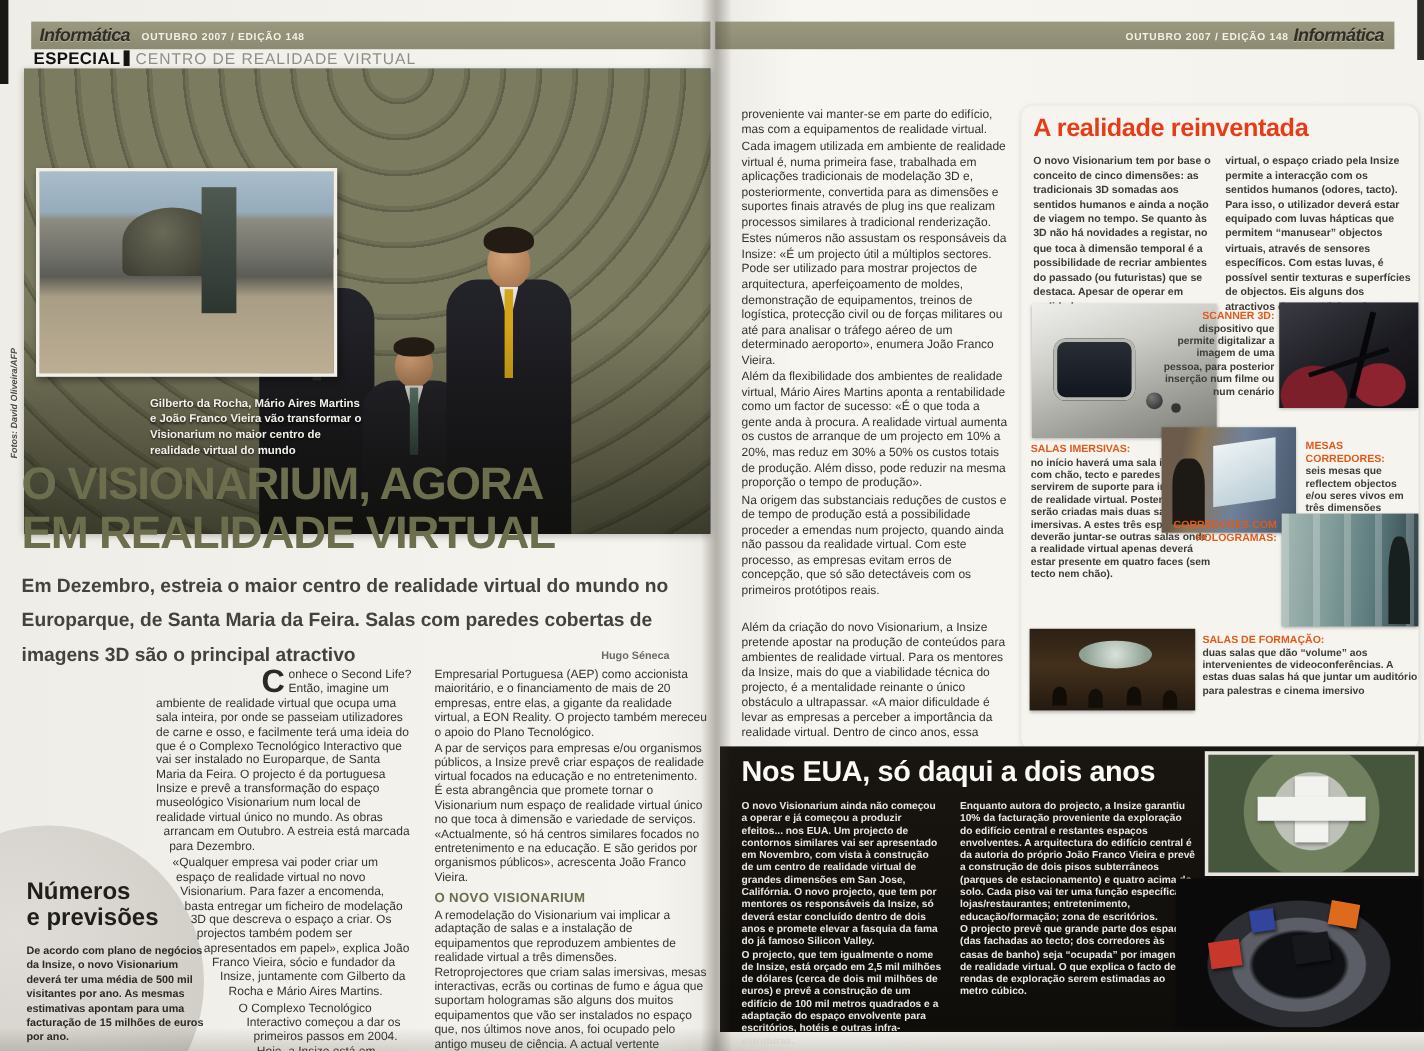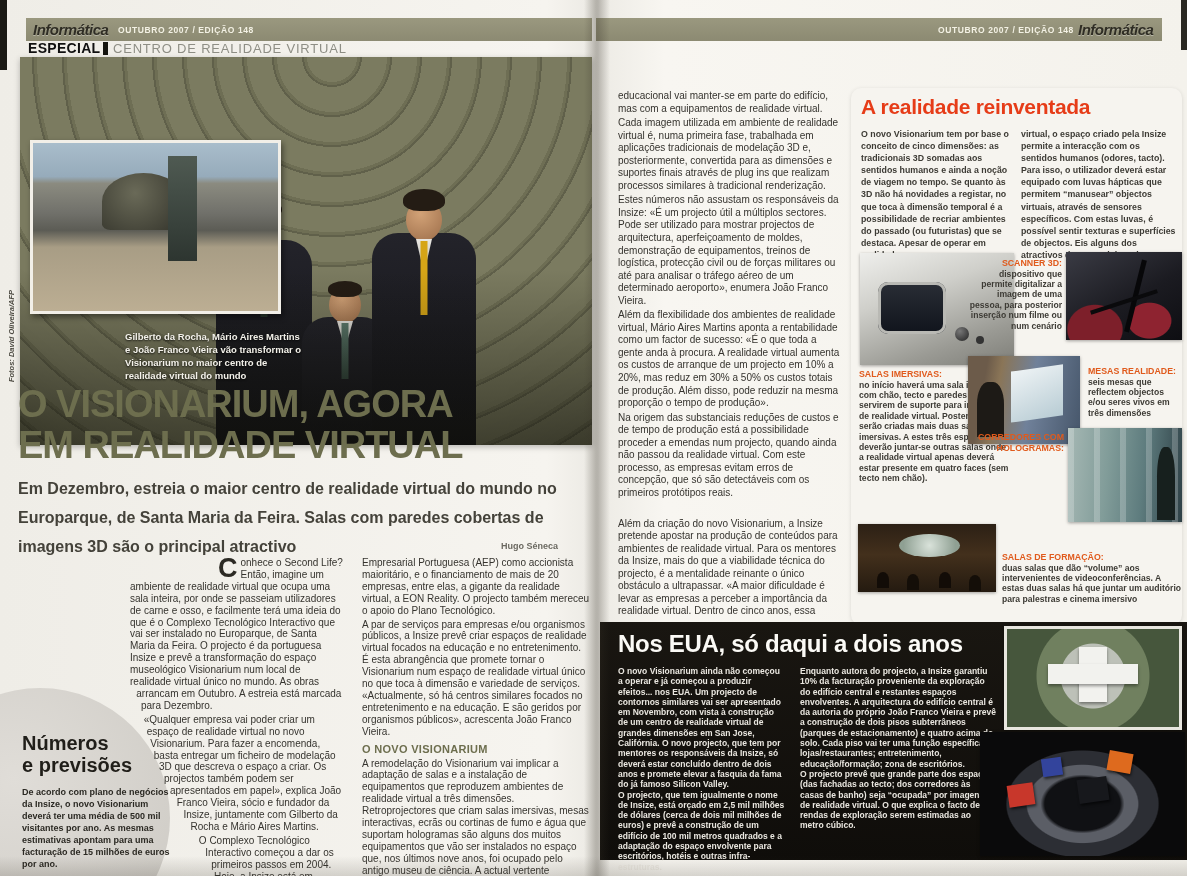--- a/index.html
+++ b/index.html
@@ -180,21 +180,21 @@
   </div>
 
   <div class="abs bodytxt" style="left:362px;top:557px;width:228px;height:319px;overflow:hidden;">
     <p>Empresarial Portuguesa (AEP) como accionista maioritário, e o financiamento de mais de 20 empresas, entre elas, a gigante da realidade virtual, a EON Reality. O projecto também mereceu o apoio do Plano Tecnológico.</p>
     <p>A par de serviços para empresas e/ou organismos públicos, a Insize prevê criar espaços de realidade virtual focados na educação e no entretenimento. É esta abrangência que promete tornar o Visionarium num espaço de realidade virtual único no que toca à dimensão e variedade de serviços. «Actualmente, só há centros similares focados no entretenimento e na educação. E são geridos por organismos públicos», acrescenta João Franco Vieira.</p>
     <div class="subhead">O NOVO VISIONARIUM</div>
     <p>A remodelação do Visionarium vai implicar a adaptação de salas e a instalação de equipamentos que reproduzem ambientes de realidade virtual a três dimensões. Retroprojectores que criam salas imersivas, mesas interactivas, ecrãs ou cortinas de fumo e água que suportam hologramas são alguns dos muitos equipamentos que vão ser instalados no espaço que, nos últimos nove anos, foi ocupado pelo antigo museu de ciência. A actual vertente</p>
   </div>
 
   <div class="abs col3" style="left:618px;top:90px;width:226px;height:526px;overflow:hidden;">
-    <p style="margin:0 0 2px 0;">educacional vai manter-se em parte do edifício, mas com a equipamentos de realidade virtual.</p>
+    <p style="margin:0 0 2px 0;">proveniente vai manter-se em parte do edifício, mas com a equipamentos de realidade virtual.</p>
     <p style="margin:0 0 2px 0;">Cada imagem utilizada em ambiente de realidade virtual é, numa primeira fase, trabalhada em aplicações tradicionais de modelação 3D e, posteriormente, convertida para as dimensões e suportes finais através de plug ins que realizam processos similares à tradicional renderização.</p>
     <p style="margin:0 0 2px 0;">Estes números não assustam os responsáveis da Insize: «É um projecto útil a múltiplos sectores. Pode ser utilizado para mostrar projectos de arquitectura, aperfeiçoamento de moldes, demonstração de equipamentos, treinos de logística, protecção civil ou de forças militares ou até para analisar o tráfego aéreo de um determinado aeroporto», enumera João Franco Vieira.</p>
     <p style="margin:0 0 2px 0;">Além da flexibilidade dos ambientes de realidade virtual, Mário Aires Martins aponta a rentabilidade como um factor de sucesso: «É o que toda a gente anda à procura. A realidade virtual aumenta os custos de arranque de um projecto em 10% a 20%, mas reduz em 30% a 50% os custos totais de produção. Além disso, pode reduzir na mesma proporção o tempo de produção».</p>
     <p style="margin:0 0 18px 0;">Na origem das substanciais reduções de custos e de tempo de produção está a possibilidade proceder a emendas num projecto, quando ainda não passou da realidade virtual. Com este processo, as empresas evitam erros de concepção, que só são detectáveis com os primeiros protótipos reais.</p>
     <p style="margin:0;display:inline;">Além da criação do novo Visionarium, a Insize pretende apostar na produção de conteúdos para ambientes de realidade virtual. Para os mentores da Insize, mais do que a viabilidade técnica do projecto, é a mentalidade reinante o único obstáculo a ultrapassar. «A maior dificuldade é levar as empresas a perceber a importância da realidade virtual. Dentro de cinco anos, essa questão nem se põe. Ninguém vai arriscar produzir algo sem ensaios em realidade virtual», comenta Mário Aires Martins.</p>
   </div>
 
   <div class="abs sidebox"></div>
   <div class="abs side-title" style="left:861px;top:95px;">A realidade reinventada</div>
   <div class="abs side-intro" style="left:861px;top:128px;width:150px;">O novo Visionarium tem por base o conceito de cinco dimensões: as tradicionais 3D somadas aos sentidos humanos e ainda a noção de viagem no tempo. Se quanto às 3D não há novidades a registar, no que toca à dimensão temporal é a possibilidade de recriar ambientes do passado (ou futuristas) que se destaca. Apesar de operar em realidade</div>
@@ -206,31 +206,31 @@
     <div class="sb-t">dispositivo que permite digitalizar a imagem de uma pessoa, para posterior inserção num filme ou num cenário</div>
   </div>
   <div class="ph ph-scanner" style="left:1066px;top:252px;width:116px;height:88px;"></div>
 
   <div class="abs" style="left:859px;top:369px;width:152px;">
     <div class="sb-h">SALAS IMERSIVAS:</div>
     <div class="sb-t">no início haverá uma sala imersiva, com chão, tecto e paredes a servirem de suporte para imagens de realidade virtual. Posteriormente, serão criadas mais duas salas imersivas. A estes três espaços, deverão juntar-se outras salas onde a realidade virtual apenas deverá estar presente em quatro faces (sem tecto nem chão).</div>
   </div>
   <div class="ph ph-mesas" style="left:968px;top:356px;width:112px;height:88px;"></div>
   <div class="abs" style="left:1088px;top:366px;width:94px;">
-    <div class="sb-h">MESAS REALIDADE:</div>
+    <div class="sb-h">MESAS CORREDORES:</div>
     <div class="sb-t">seis mesas que reflectem objectos e/ou seres vivos em três dimensões</div>
   </div>
 
   <div class="abs" style="left:958px;top:432px;width:106px;text-align:right;">
     <div class="sb-h">CORREDORES COM HOLOGRAMAS:</div>
   </div>
   <div class="ph ph-corr" style="left:1068px;top:428px;width:114px;height:94px;"></div>
 
   <div class="ph ph-form" style="left:858px;top:524px;width:138px;height:68px;"></div>
-  <div class="abs" style="left:1002px;top:528px;width:180px;margin-top:24px;">
+  <div class="abs" style="left:1002px;top:528px;width:180px;">
     <div class="sb-h">SALAS DE FORMAÇÃO:</div>
     <div class="sb-t">duas salas que dão “volume” aos intervenientes de videoconferências. A estas duas salas há que juntar um auditório para palestras e cinema imersivo</div>
   </div>
 
   <div class="abs euabox">
     <div class="abs eua-title" style="left:18px;top:8px;">Nos EUA, só daqui a dois anos</div>
     <div class="abs eua-txt" style="left:18px;top:44px;width:168px;">
       <p>O novo Visionarium ainda não começou a operar e já começou a produzir efeitos... nos EUA. Um projecto de contornos similares vai ser apresentado em Novembro, com vista à construção de um centro de realidade virtual de grandes dimensões em San Jose, Califórnia. O novo projecto, que tem por mentores os responsáveis da Insize, só deverá estar concluído dentro de dois anos e promete elevar a fasquia da fama do já famoso Silicon Valley.</p>
       <p>O projecto, que tem igualmente o nome de Insize, está orçado em 2,5 mil milhões de dólares (cerca de dois mil milhões de euros) e prevê a construção de um edifício de 100 mil metros quadrados e a adaptação do espaço envolvente para escritórios, hotéis e outras infra-estruturas.</p>
     </div>

